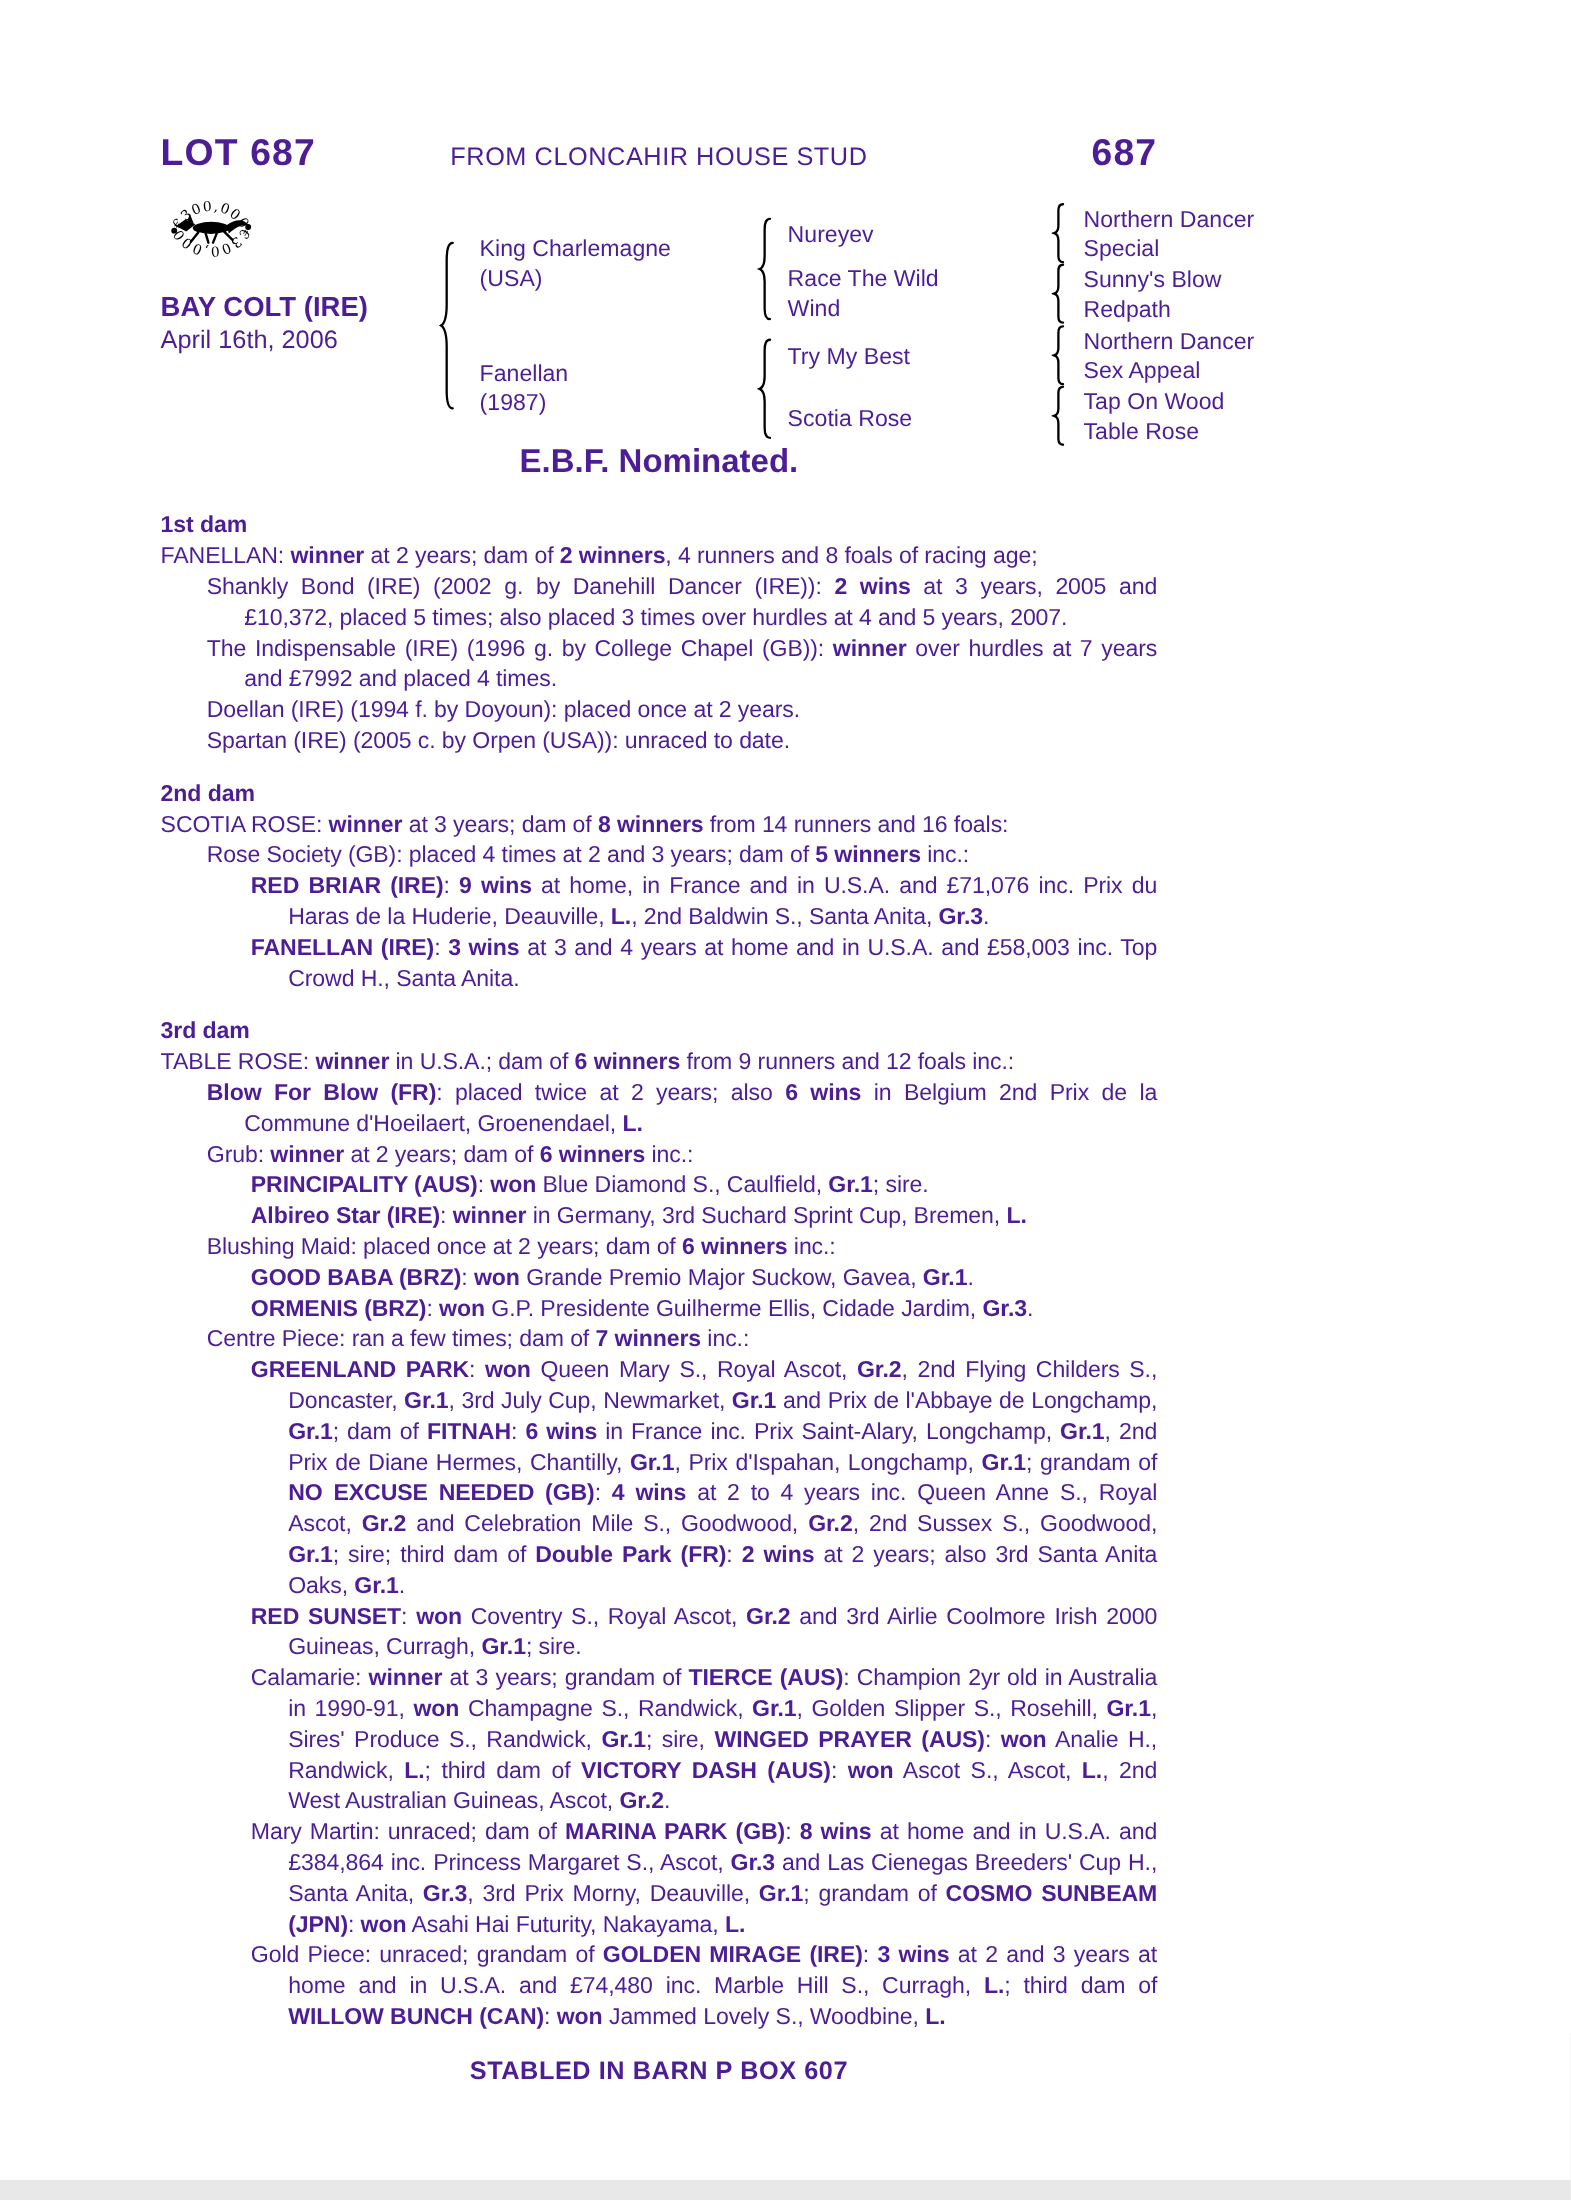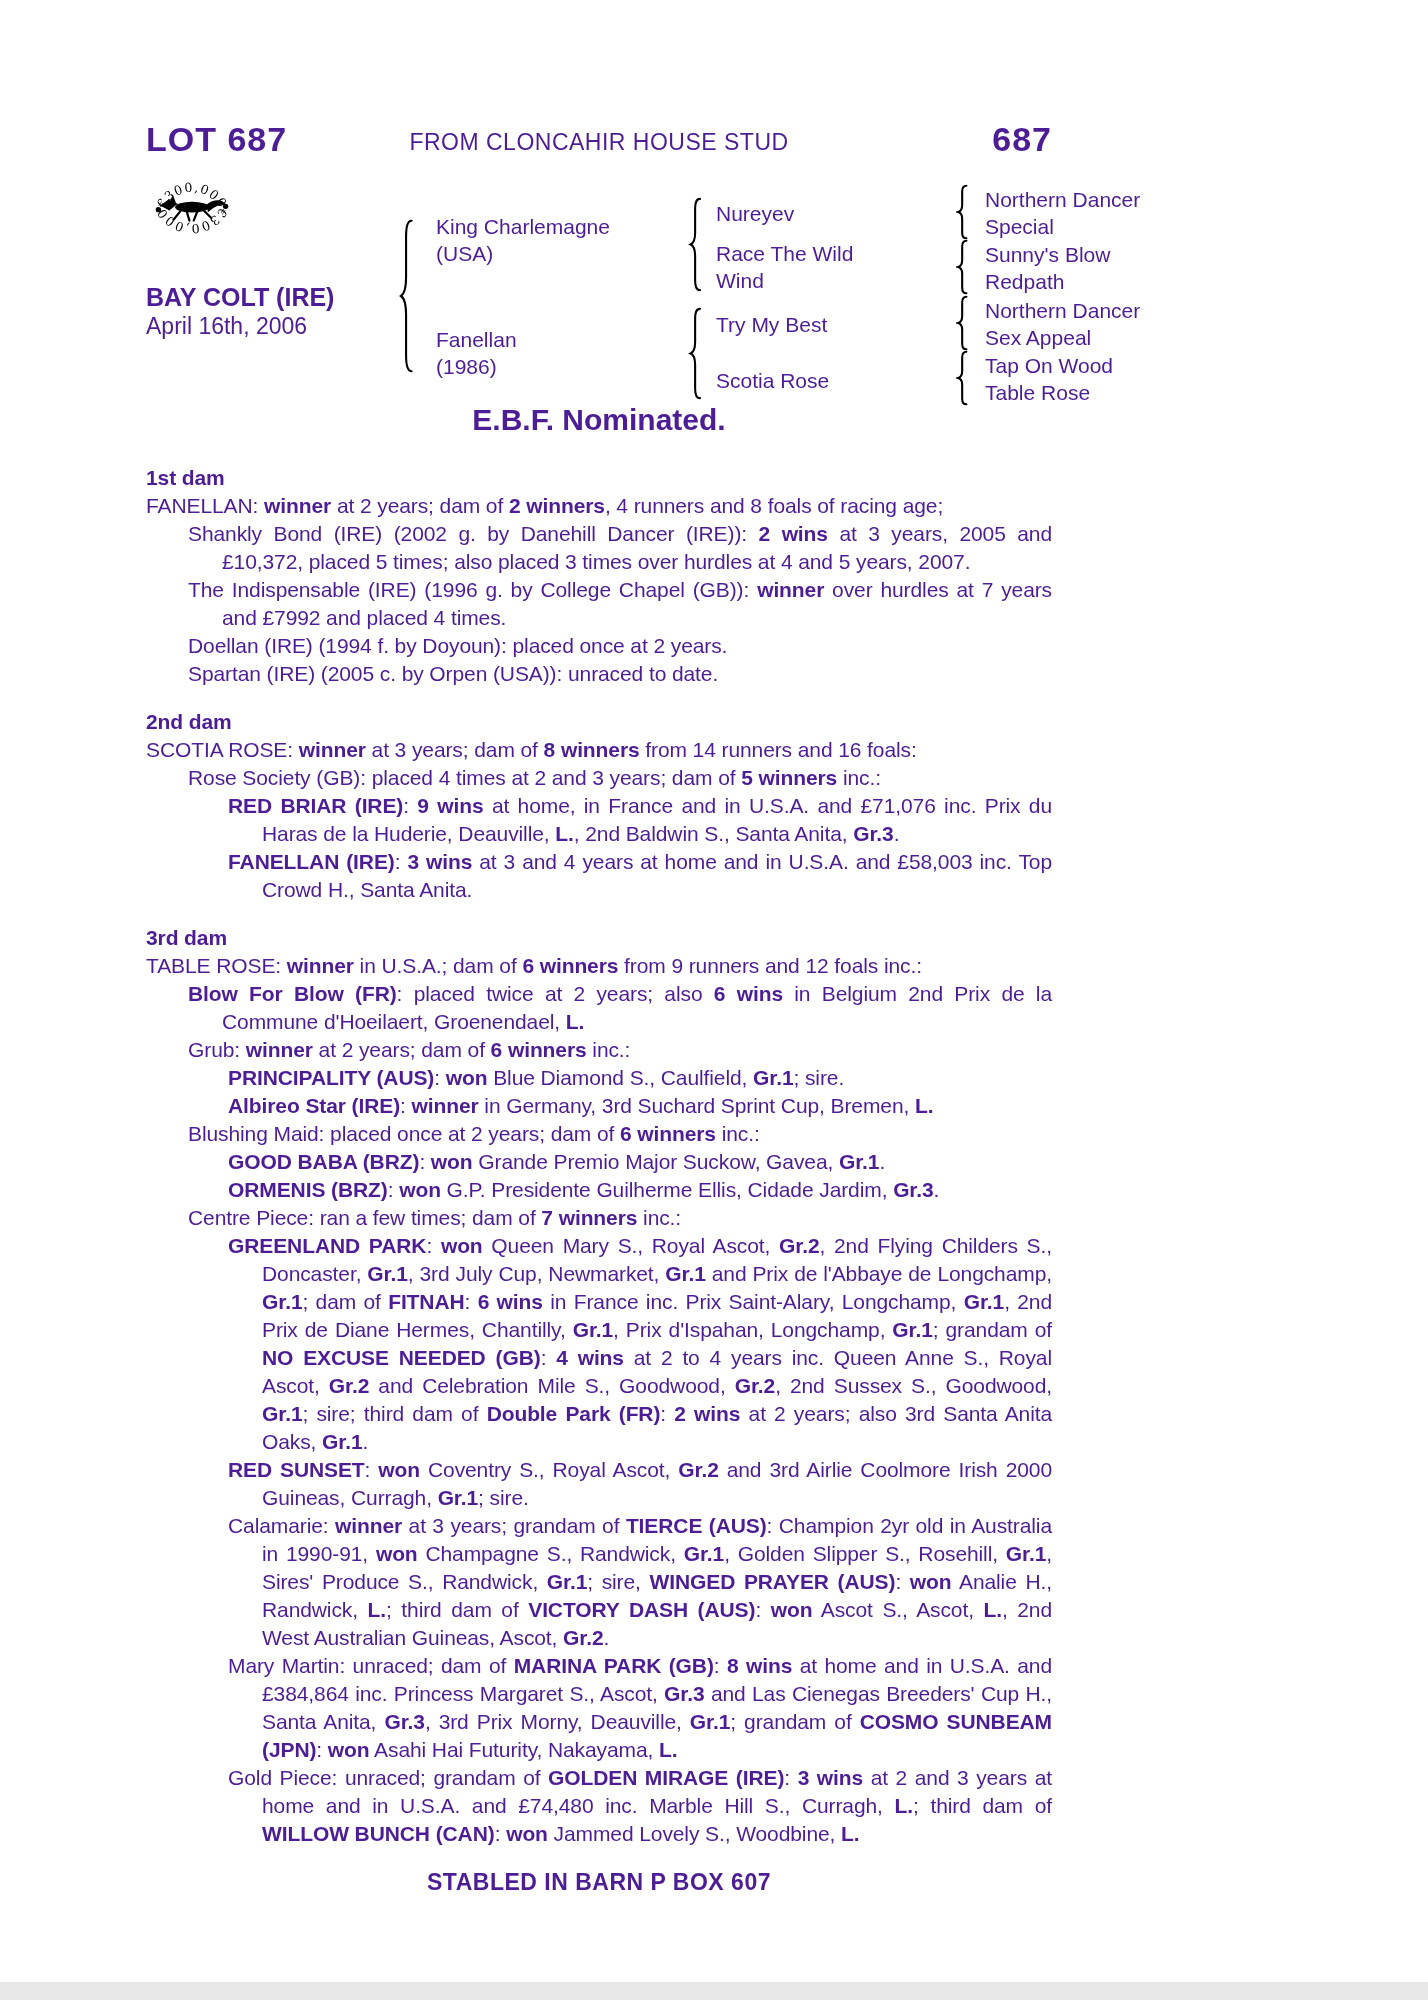--- a/index.html
+++ b/index.html
@@ -66,21 +66,21 @@
     <circle cx="90" cy="48" r="3.2" fill="#000"></circle>
     <g>
       <ellipse cx="50" cy="49" rx="20" ry="6.5" fill="#000"></ellipse>
       <path d="M33 45 L22 40 L12 47 L23 53 Z" fill="#000"></path>
       <path d="M24 42 L27 34 L31 44 Z" fill="#000"></path>
       <path d="M67 46 C76 39 86 39 90 46 C84 45 77 48 69 55 Z" fill="#000"></path>
       <path d="M36 54 L28 64 M44 55 L47 65 M56 55 L52 65 M64 53 L73 62" stroke="#000" stroke-width="2.6" fill="none" stroke-linecap="round"></path>
     </g>
   </svg>
 
-  <div class="ped-abs" style="left:146px;top:264px;margin-top:18px;">
+  <div class="ped-abs" style="left:146px;top:264px;">
     <div class="horse-name">BAY COLT (IRE)</div>
     <div class="horse-foaled">April 16th, 2006</div>
   </div>
 
   <div class="brace" style="left:398px;top:216px;width:17px;height:160px;">
     <svg viewBox="0 0 20 100" preserveAspectRatio="none">
         <path d="M16 3 C11 3 9.5 7 9.5 13 L9.5 38 C9.5 45 8 48.5 3.5 50 C8 51.5 9.5 55 9.5 62 L9.5 87 C9.5 93 11 97 16 97"></path>
       </svg>
   </div>
   <div class="brace" style="left:688px;top:196px;width:15px;height:97px;">
@@ -113,21 +113,21 @@
         <path d="M16 3 C11 3 9.5 7 9.5 13 L9.5 38 C9.5 45 8 48.5 3.5 50 C8 51.5 9.5 55 9.5 62 L9.5 87 C9.5 93 11 97 16 97"></path>
       </svg>
   </div>
 
   <div class="ped-abs ped-name" style="left:436px;top:213px;">
     <div>King Charlemagne</div>
     <div>(USA)</div>
   </div>
   <div class="ped-abs ped-name" style="left:436px;top:326px;">
     <div>Fanellan</div>
-    <div>(1986)</div>
+    <div>(1987)</div>
   </div>
 
   <div class="ped-abs ped-name" style="left:716px;top:200px;">Nureyev</div>
   <div class="ped-abs ped-name" style="left:716px;top:240px;">
     <div>Race The Wild</div>
     <div>Wind</div>
   </div>
   <div class="ped-abs ped-name" style="left:716px;top:311px;">Try My Best</div>
   <div class="ped-abs ped-name" style="left:716px;top:367px;">Scotia Rose</div>
 

